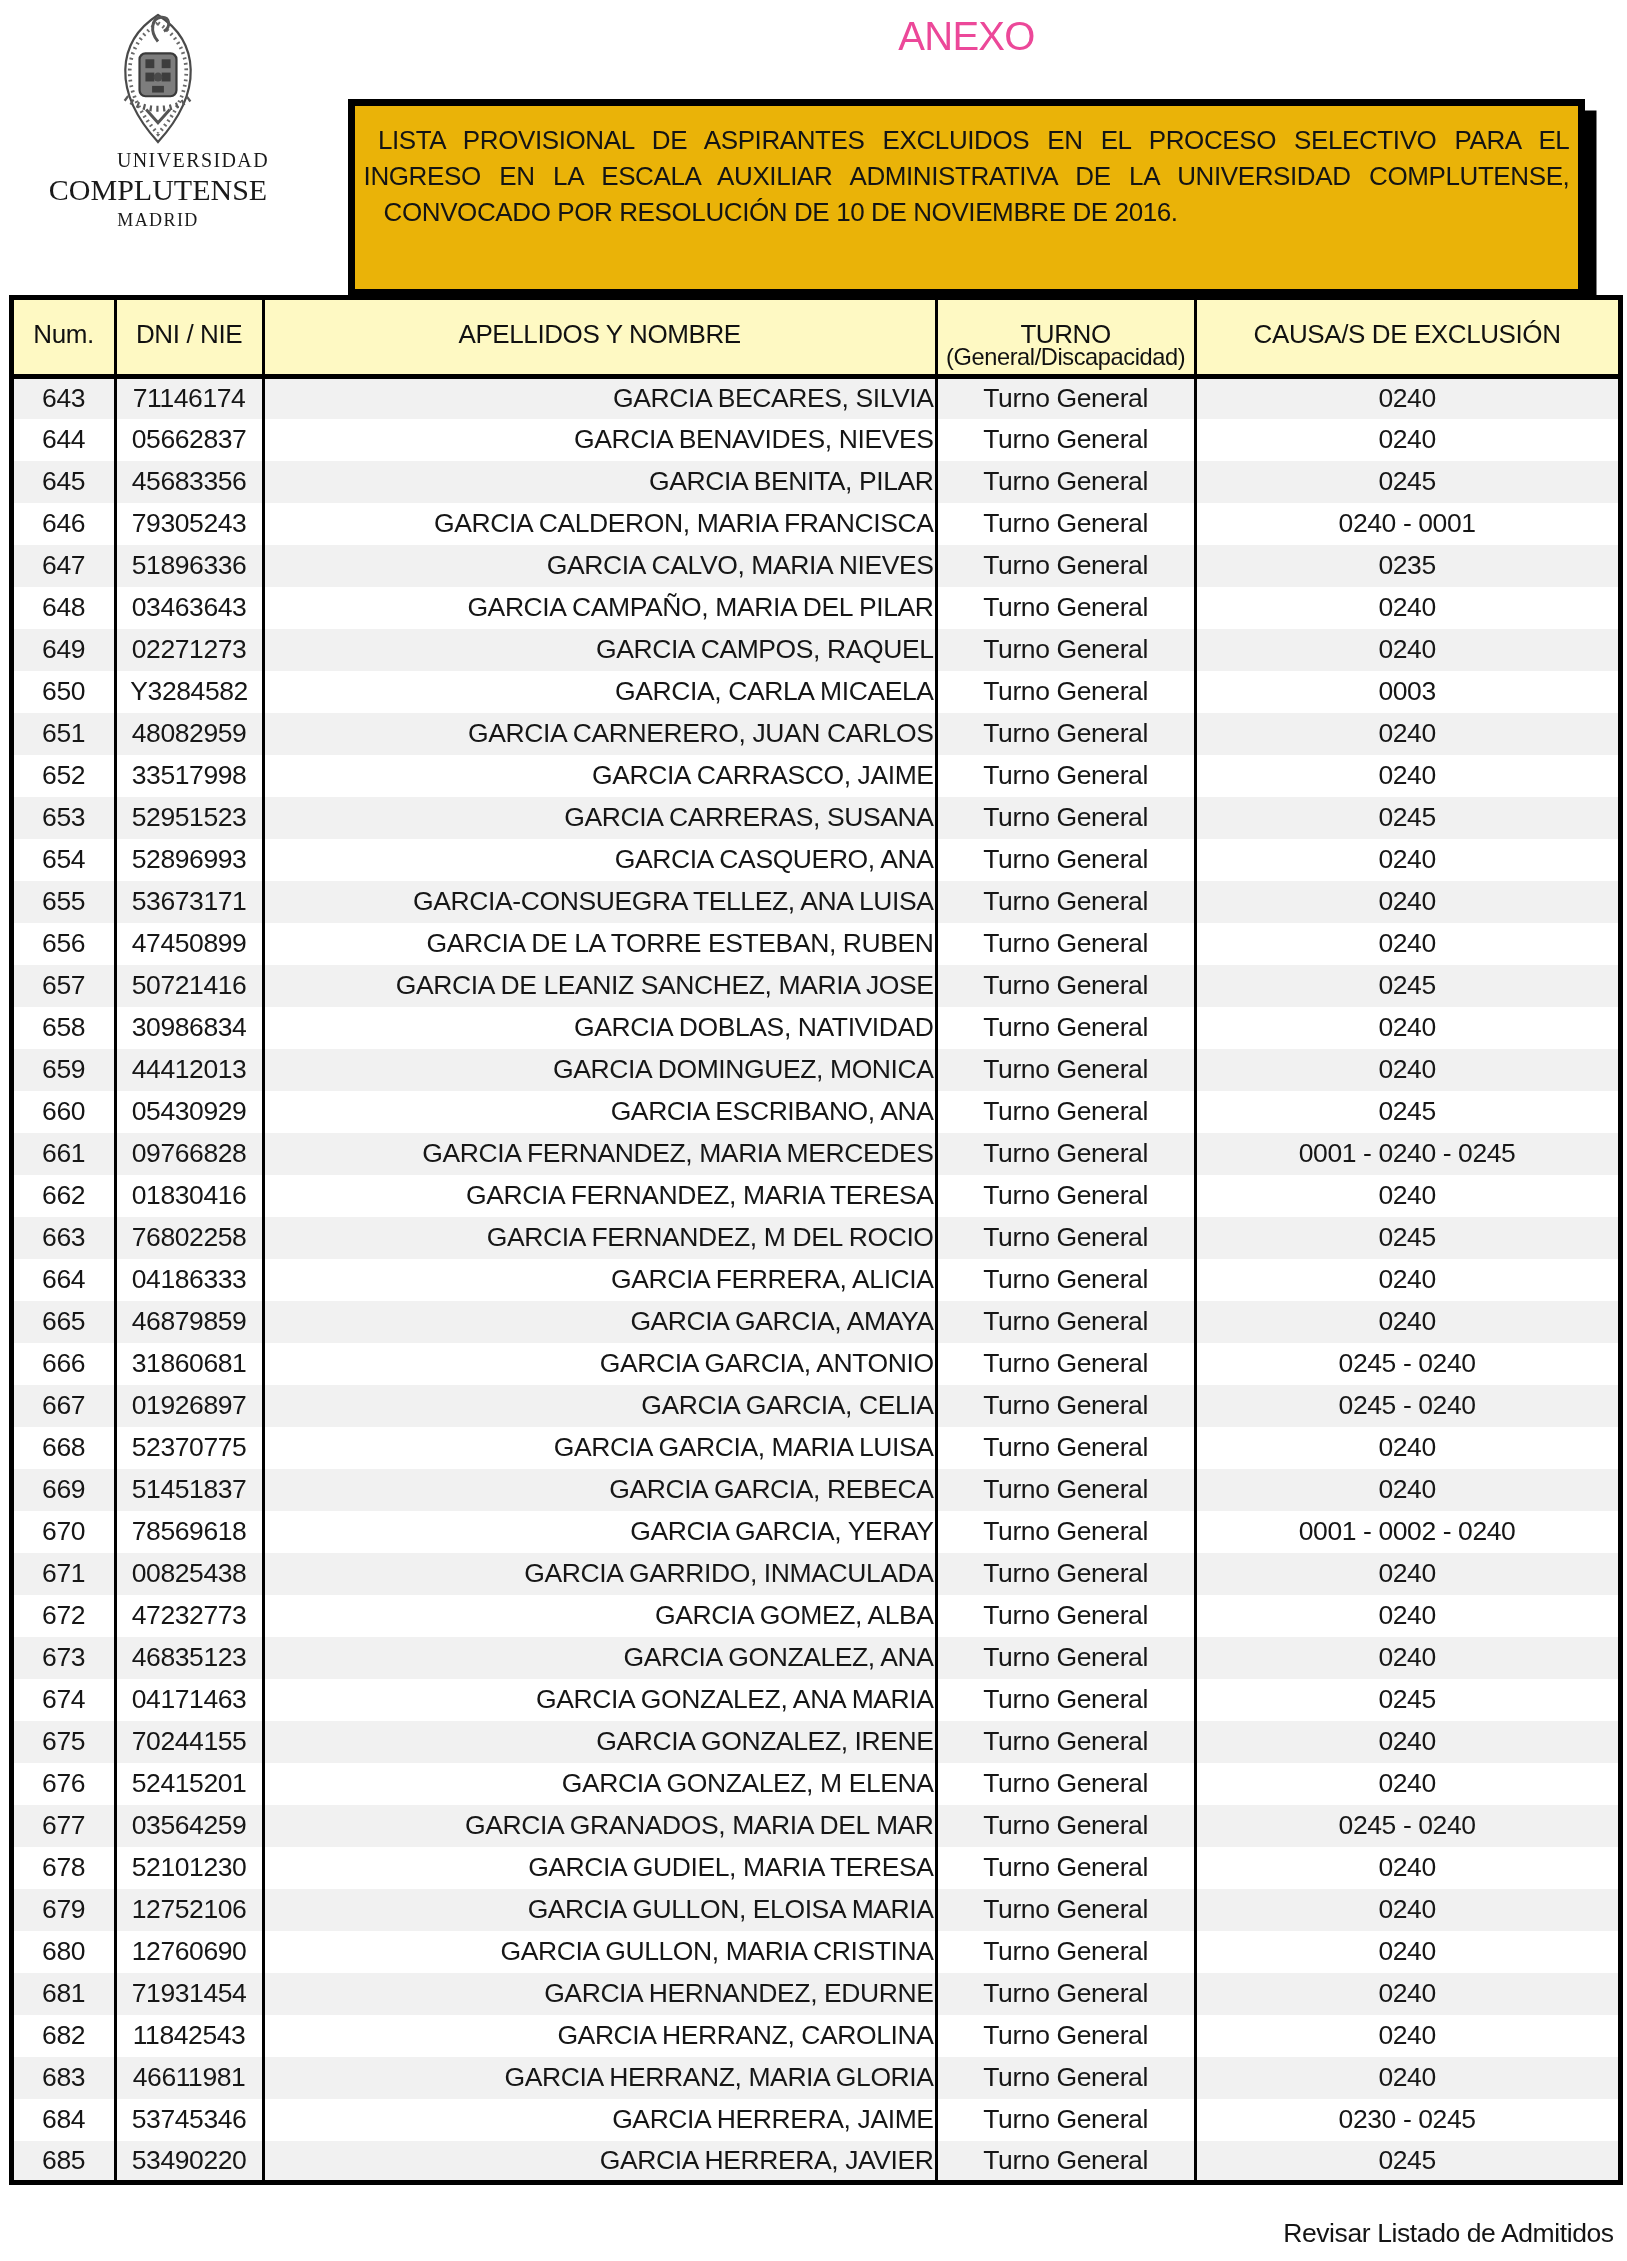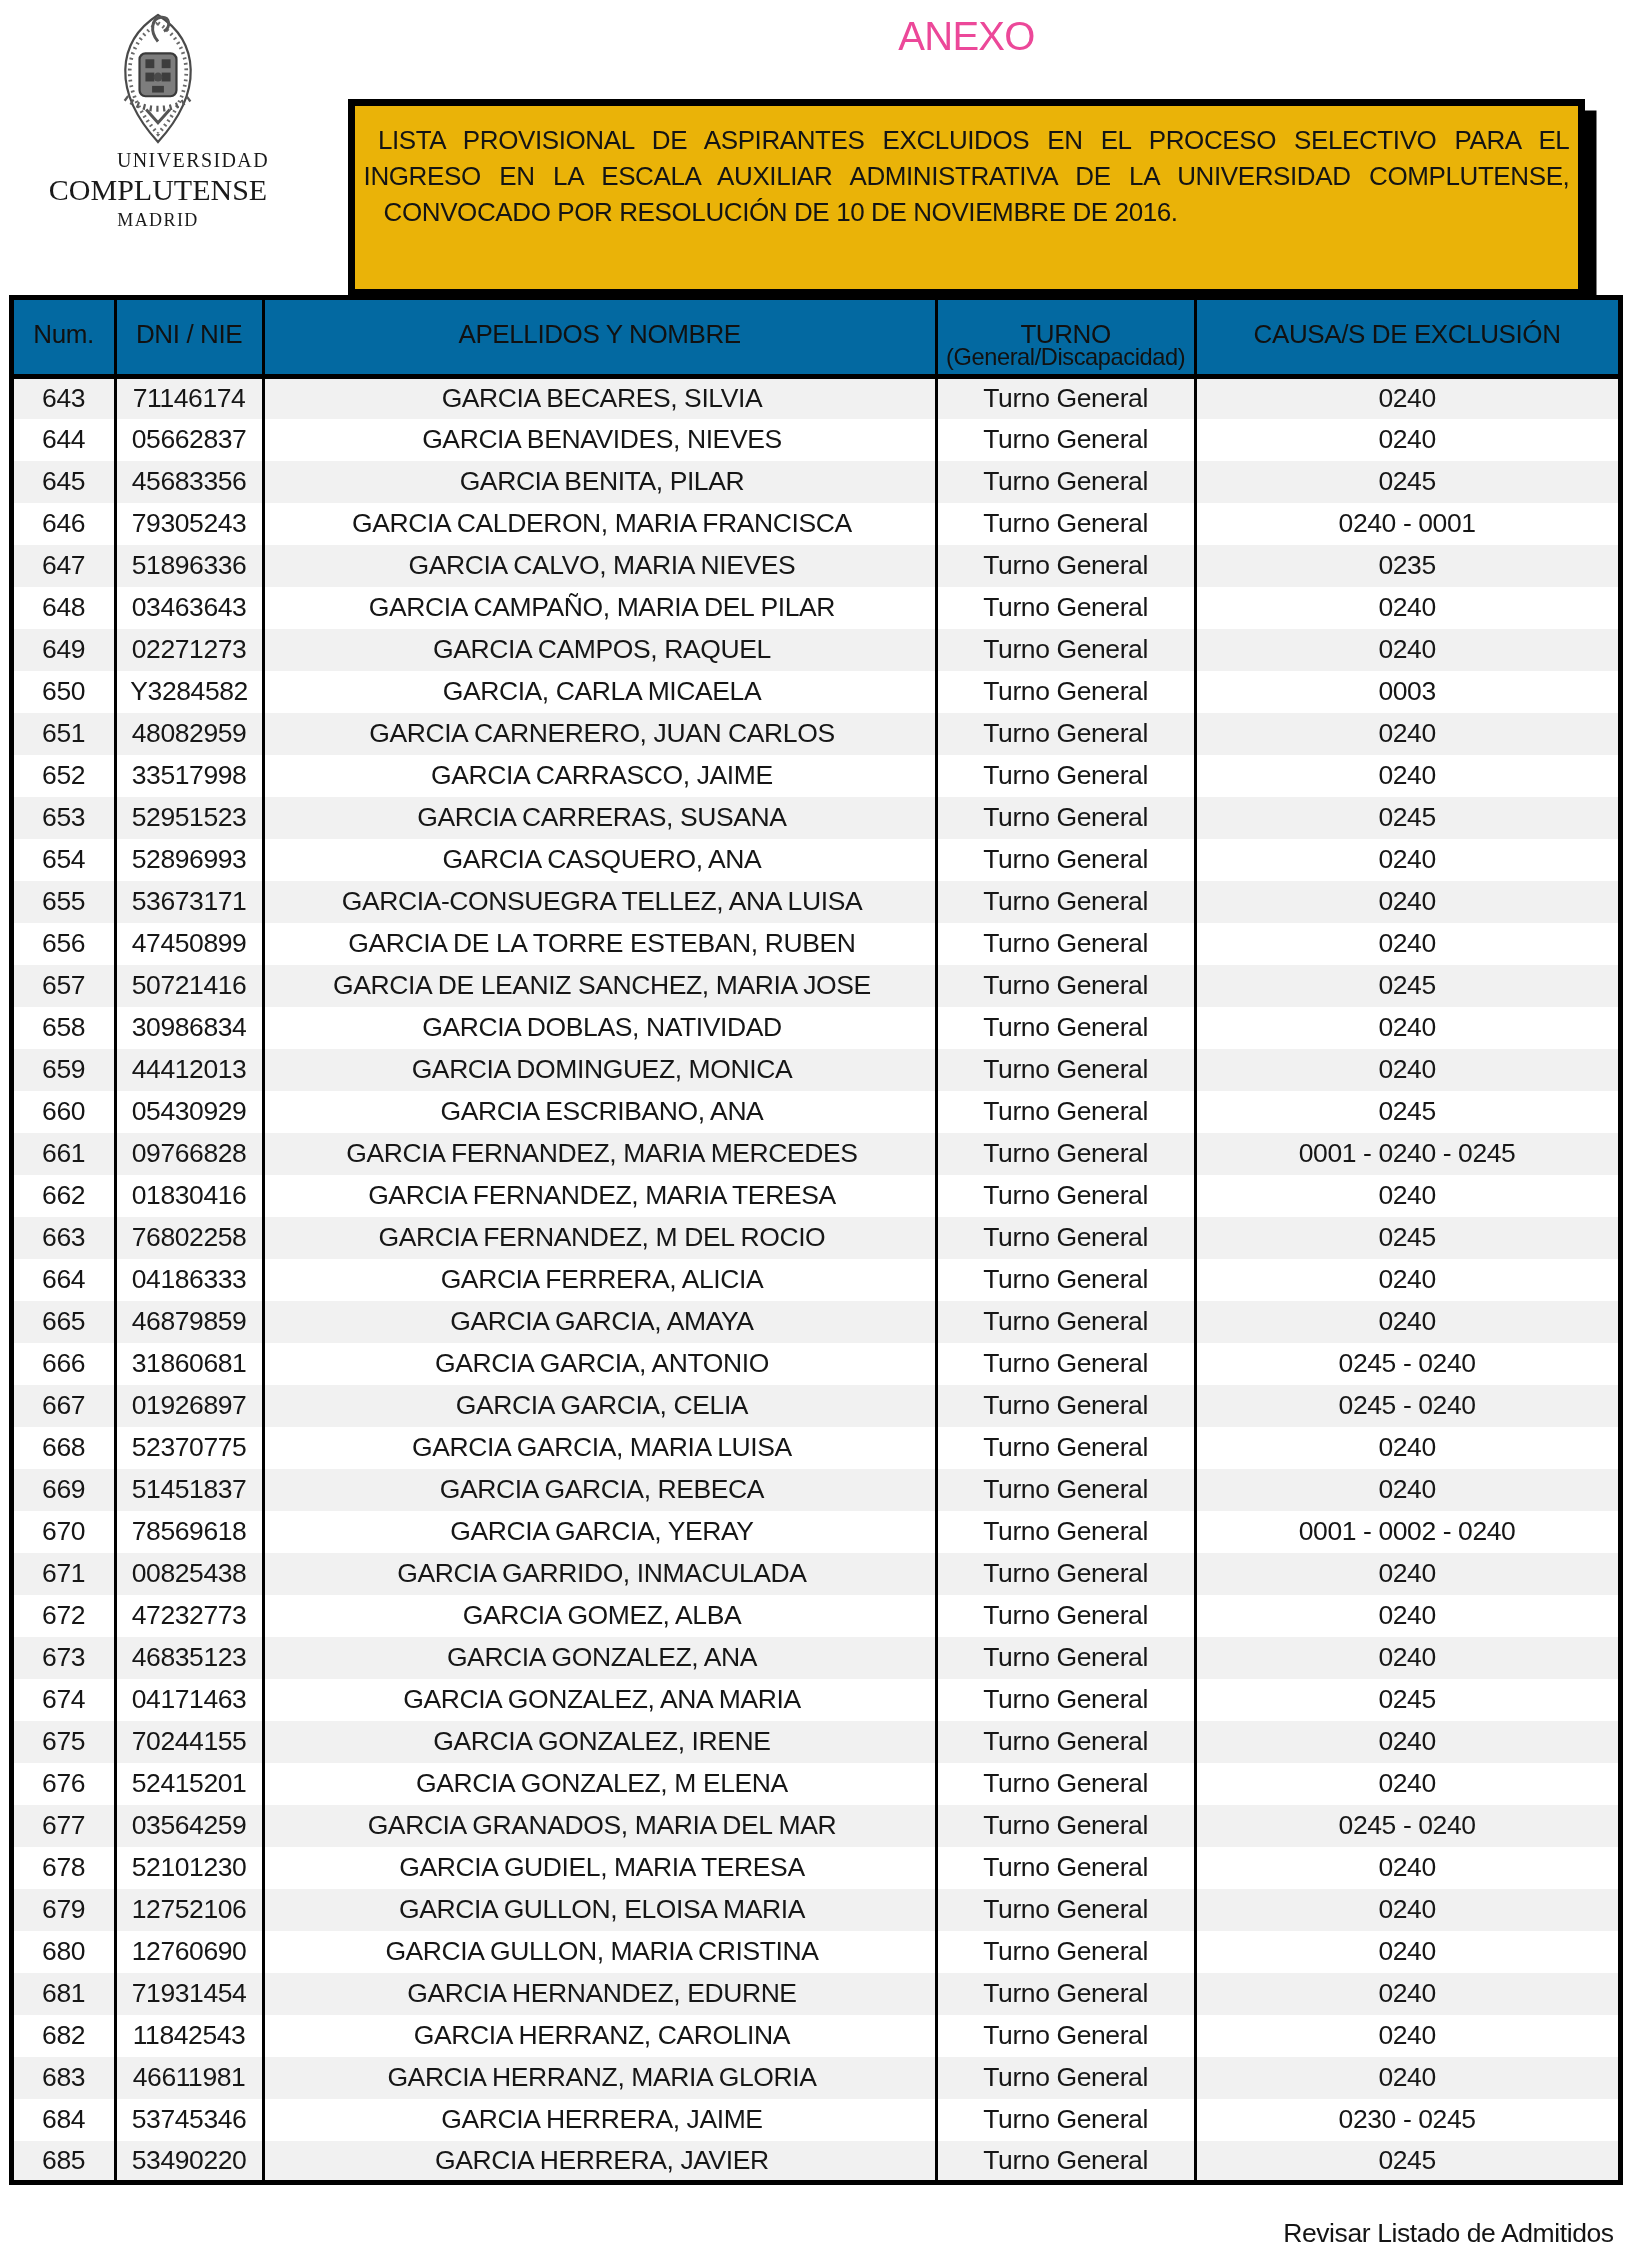--- a/index.html
+++ b/index.html
@@ -52,21 +52,21 @@
   
   .doc-table {
     position: absolute; left: 8.6px; top: 295px; width: 1609px;
     border-collapse: collapse; table-layout: fixed;
     letter-spacing: -0.4px;
   }
   .doc-table, .doc-table th, .doc-table td { box-sizing: border-box; }
   .doc-table { border: 5px solid #000; }
   .doc-table th + th, .doc-table td + td { border-left: 3.6px solid #000; }
   .doc-table thead th {
-    background: #0369a1;
+    background: #fef9c3;
     border-bottom: 5px solid #000;
     height: 79px;
     vertical-align: top;
     padding-top: 18.6px;
     font-weight: normal;
     font-size: 26px;
     text-align: center;
     position: relative;
   }
   .turno-sub {
@@ -74,21 +74,21 @@
     font-size: 23.6px; text-align: center; white-space: nowrap;
   }
   .doc-table tbody td {
     height: 42px;
     font-size: 26.5px;
     text-align: center;
     vertical-align: middle;
     color: #161616;
     white-space: nowrap; overflow: hidden;
   }
-  .doc-table tbody td.cell-name { text-align: center; padding-left: 5.7px; }
+  .doc-table tbody td.cell-name { text-align: right; padding-left: 5.7px; }
   .doc-table tbody tr:nth-child(odd)  { background: #f1f1f1; }
   .doc-table tbody tr:nth-child(even) { background: #ffffff; }
 
   
   .footer-note {
     position: absolute; top: 2218px; right: 14.3px;
     font-size: 26.5px; letter-spacing: -0.4px; color: #141414;
   }
 </style>
 </head>

